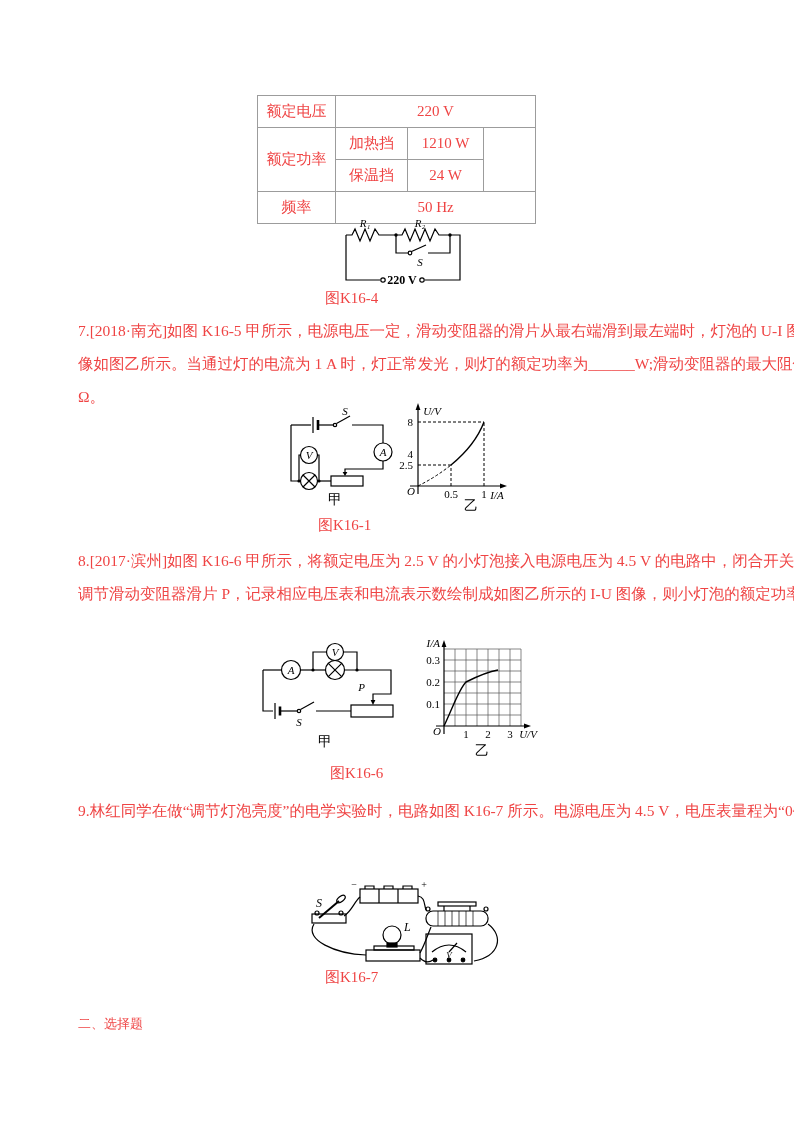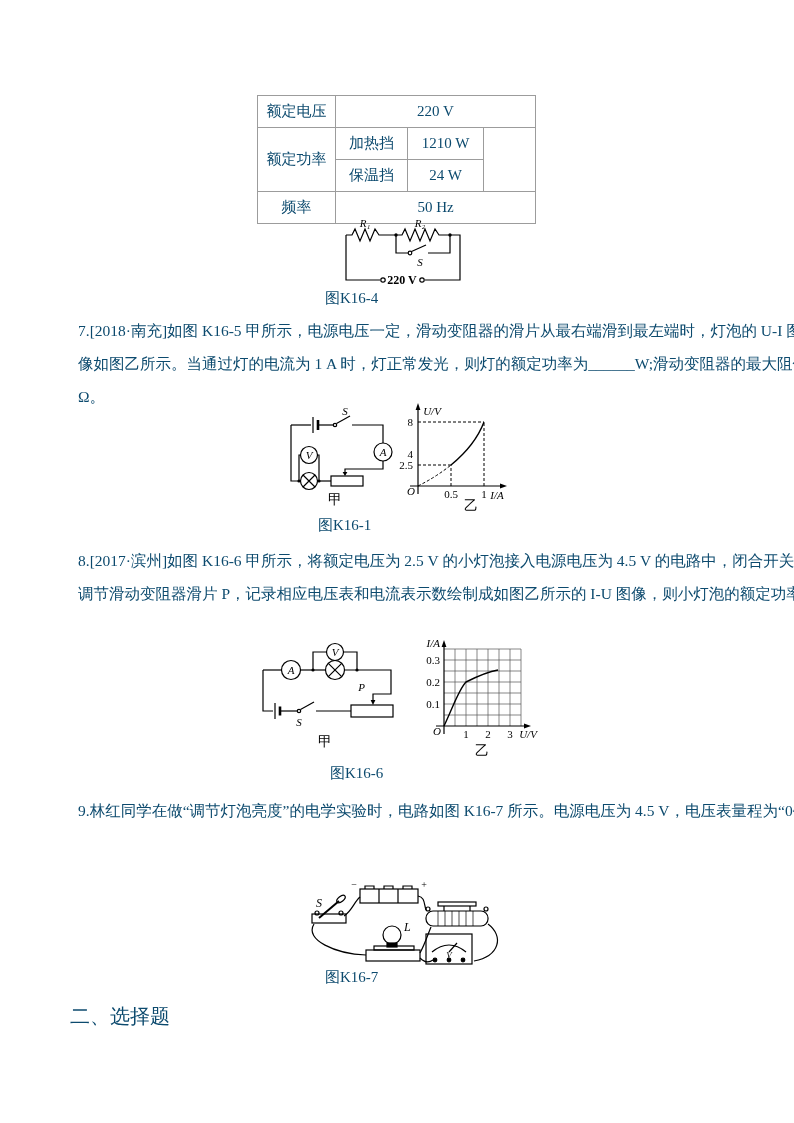--- a/index.html
+++ b/index.html
@@ -1,30 +1,30 @@
 <!DOCTYPE html>
 <html><head>
 <meta charset="utf-8">
 <style>
   html,body{margin:0;padding:0;background:#fff;}
   .page{position:relative;width:794px;height:1123px;background:#ffffff;overflow:hidden;
-        font-family:"Liberation Serif","DejaVu Serif",serif;color:#0c4a6e;}
+        font-family:"Liberation Serif","DejaVu Serif",serif;color:#ef4444;}
   
   .spec-table{position:absolute;left:257px;top:95px;border-collapse:collapse;
               font-size:15px;table-layout:fixed;}
   .spec-table td{border:1px solid #9c9c9c;text-align:center;vertical-align:middle;
                  height:31px;padding:0;overflow:hidden;}
   
   .qline{position:absolute;left:78px;font-size:15.5px;line-height:18px;white-space:nowrap;}
   
   .caption{position:absolute;font-size:15px;text-align:left;}
   .fig{position:absolute;}
   svg{overflow:visible;}
   svg text{font-family:"Liberation Serif","DejaVu Serif",serif;fill:#000;}
-  .heading{position:absolute;left:70px;font-size:20px;}
+  .heading{position:absolute;left:78px;font-size:13px;margin-top:12px;}
 </style>
 </head>
 <body>
 
 <div class="page">
 
   <table class="spec-table">
     <colgroup>
         <col style="width:78px">
         <col style="width:72px">

